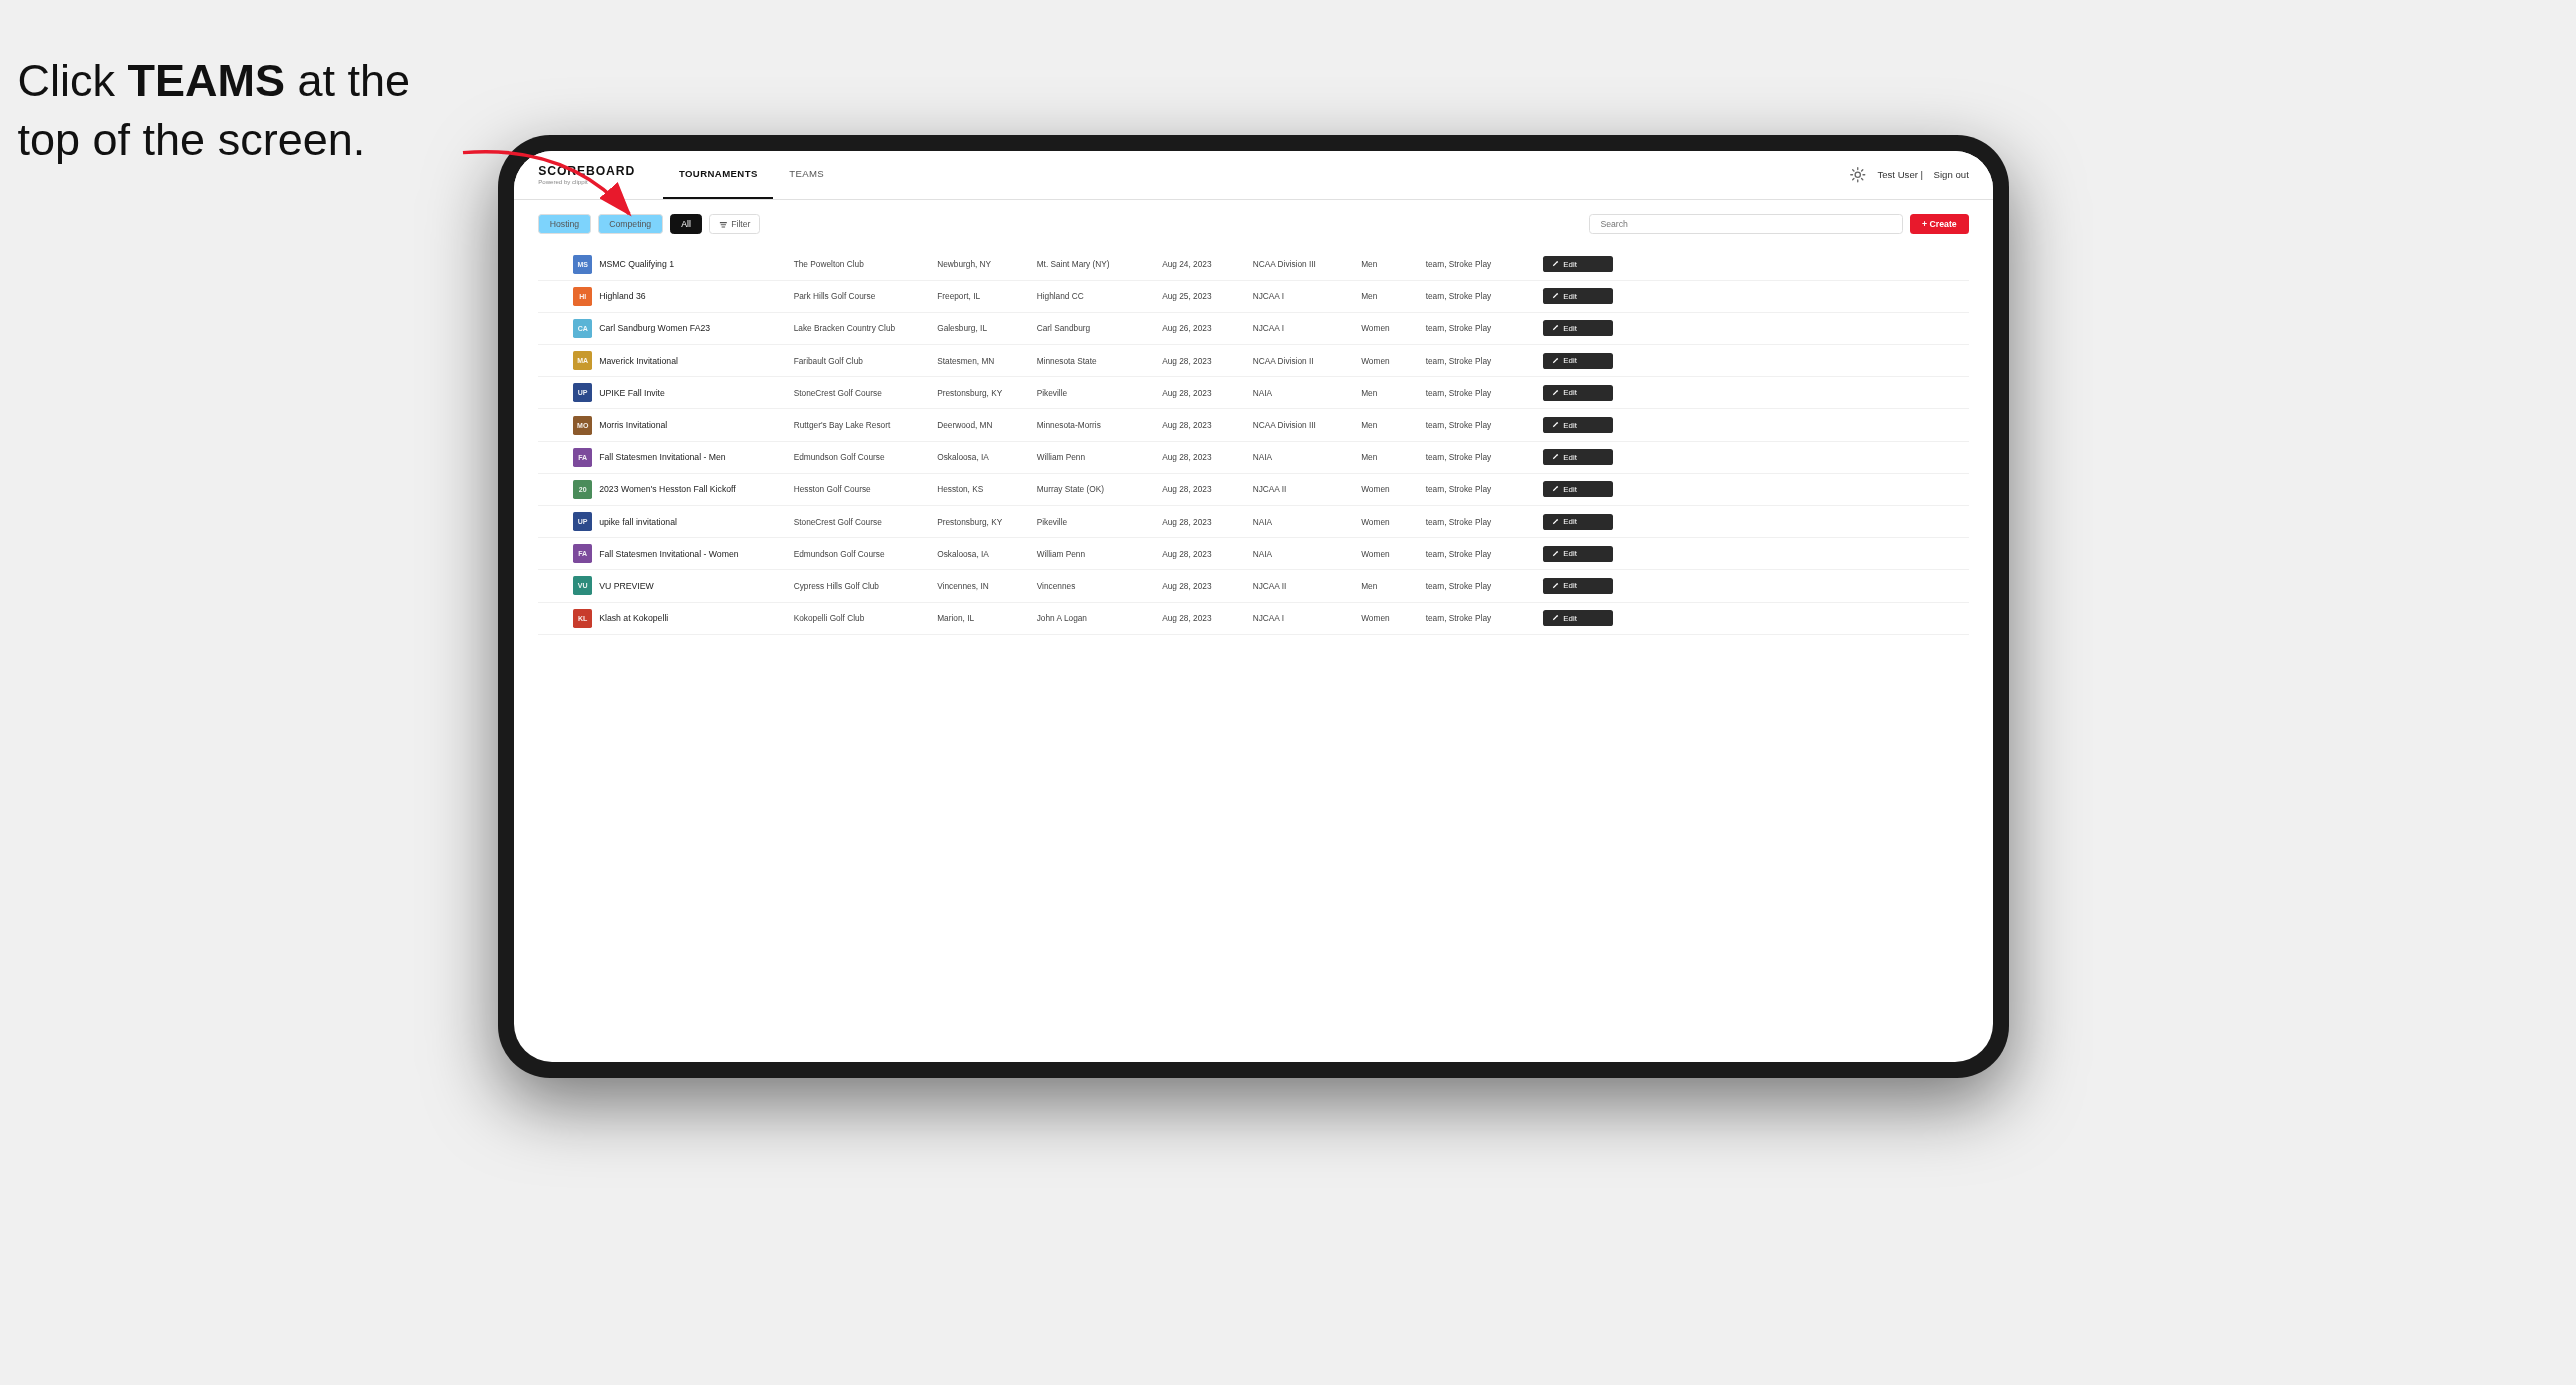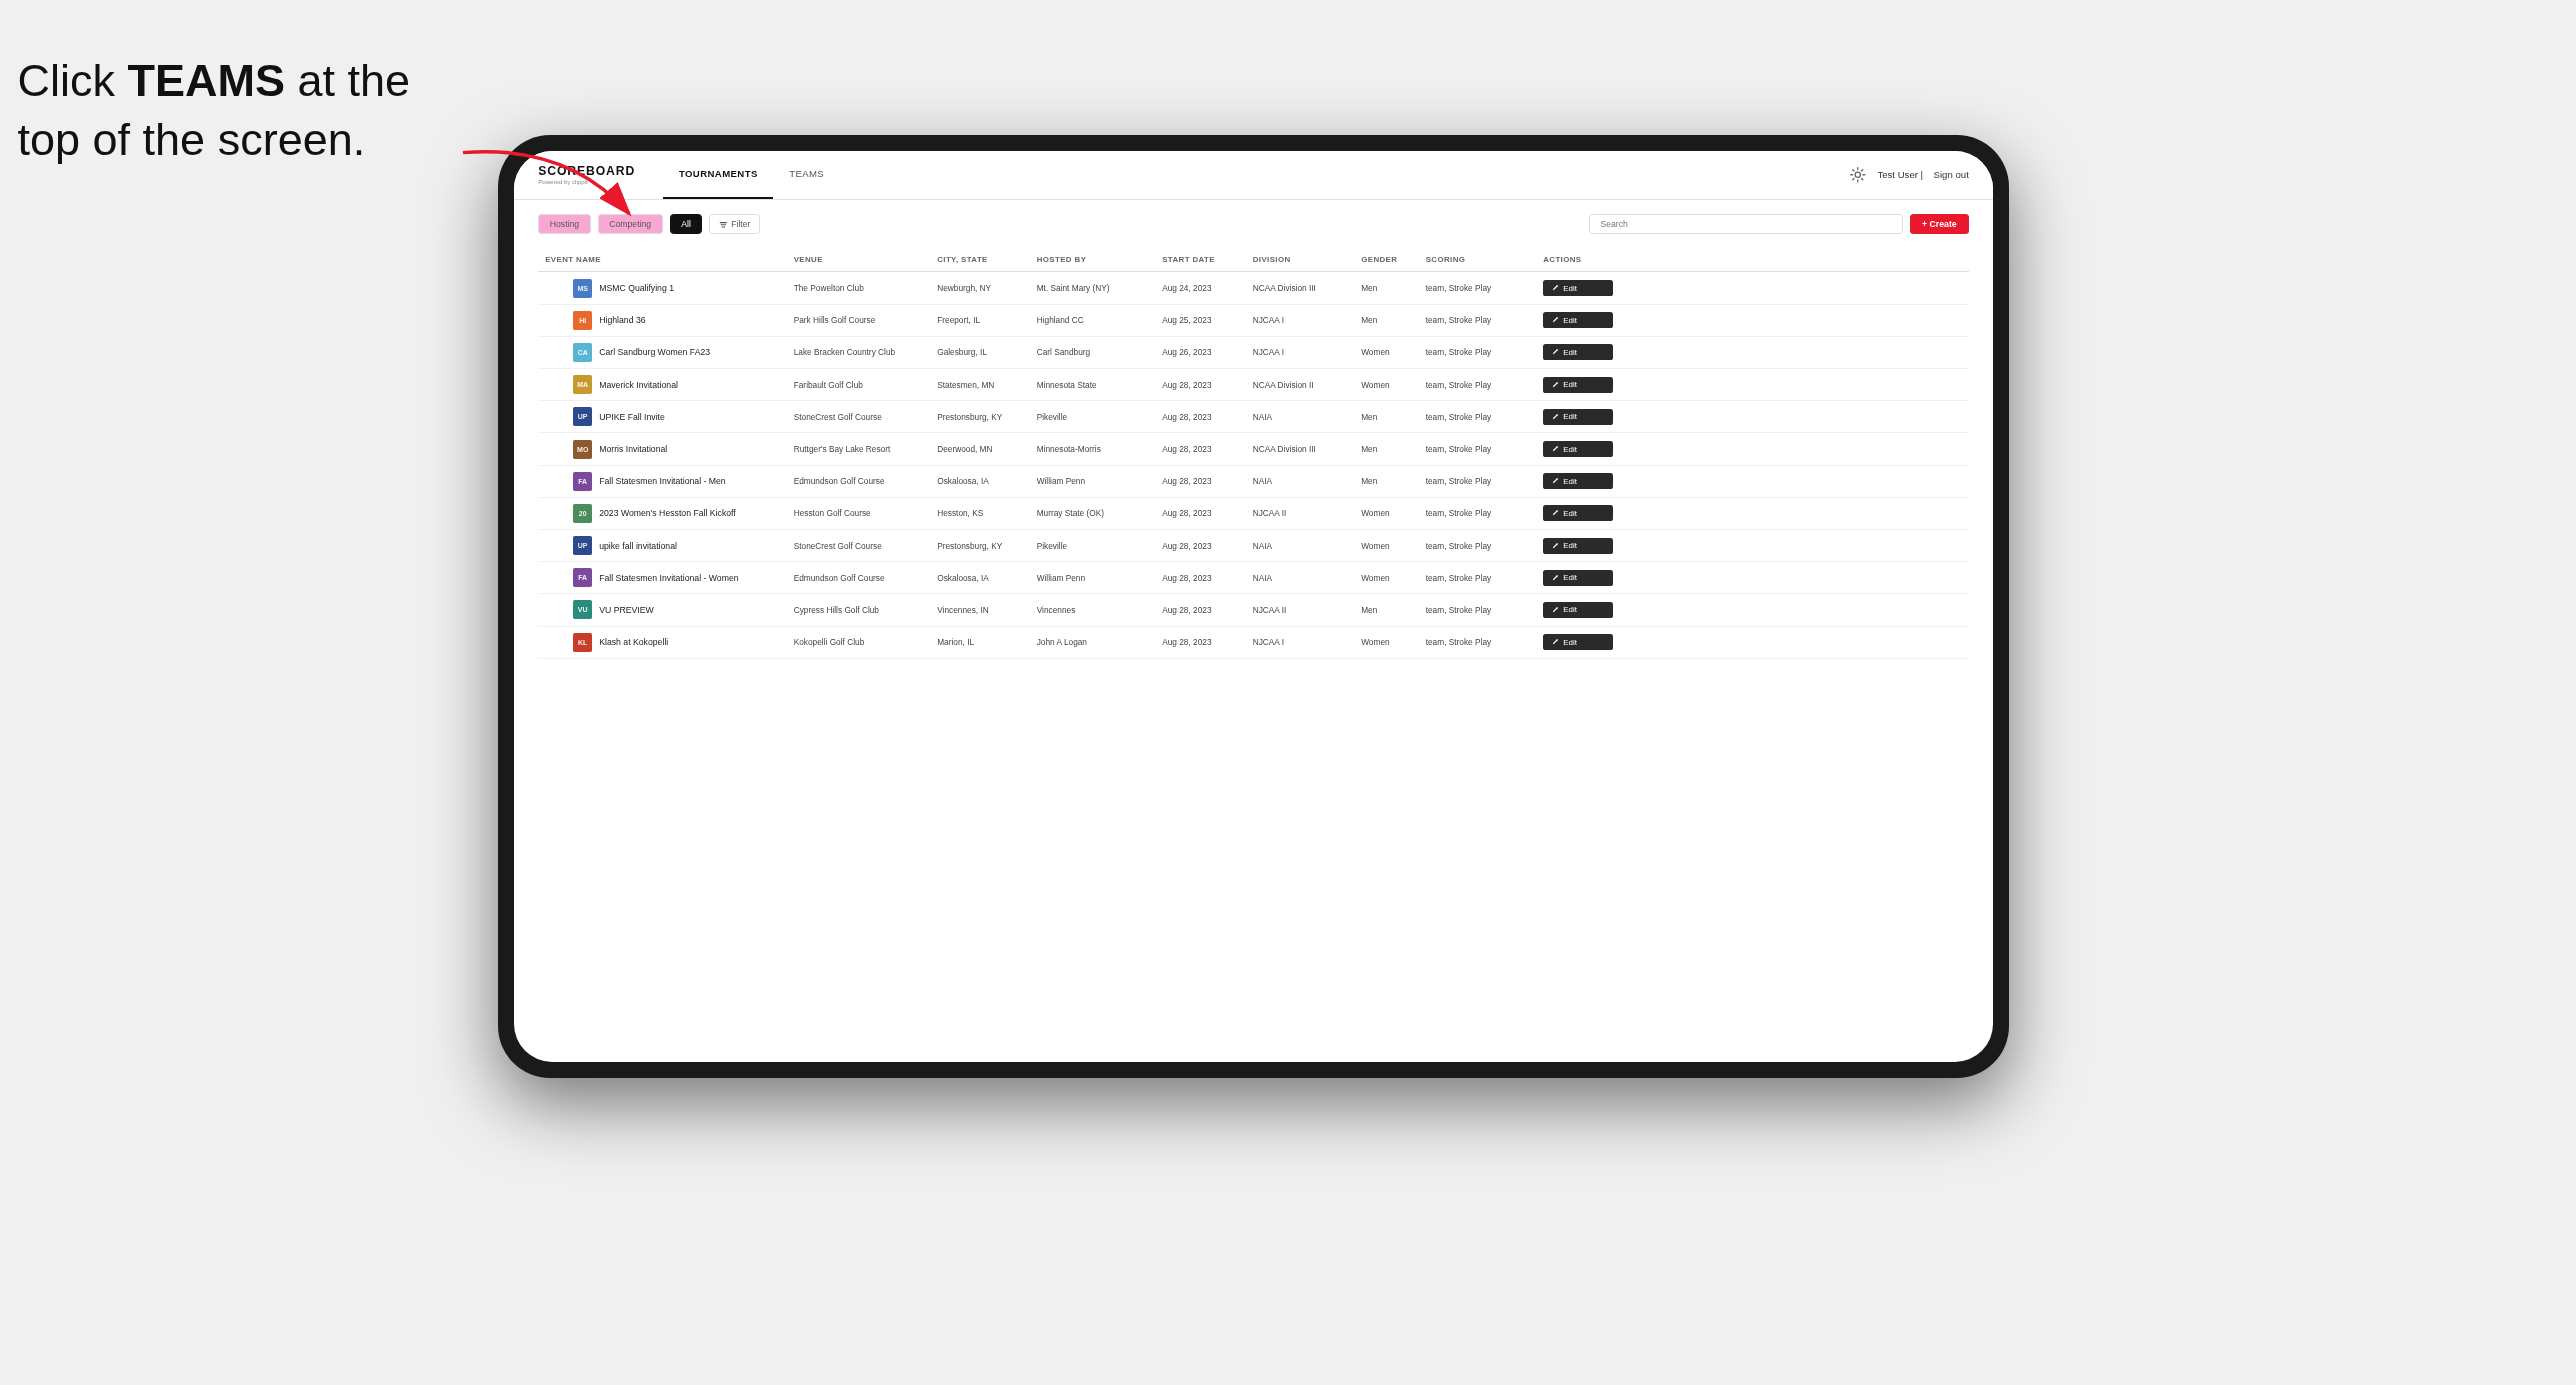--- a/index.html
+++ b/index.html
@@ -148,21 +148,21 @@
     .filter-bar {
       display: flex;
       align-items: center;
       margin-bottom: 14px;
       gap: 7px;
     }
 
     .filter-btn {
       padding: 4.4px 10.5px;
       border: 0.9px solid #ddd;
-      background: #f9a8d4;
+      background: #7dd3fc;
       border-radius: 3.5px;
       font-size: 8.7px;
       color: #555;
       cursor: pointer;
     }
 
     .filter-btn.active {
       background: #111;
       color: #fff;
       border-color: #111;
@@ -352,31 +352,20 @@
             <line x1="2" y1="5.5" x2="8" y2="5.5" stroke="#555" stroke-width="1.2"></line>
             <line x1="3" y1="8" x2="7" y2="8" stroke="#555" stroke-width="1.2"></line>
           </svg>
           <span>Filter</span>
         </button>
         <input class="search-input" type="text" placeholder="Search" style="">
         <button class="create-btn">+ Create</button>
       </div>
 
       <div class="table-container">
-        <div class="table-header">
-          <div class="table-header-cell">EVENT NAME</div>
-          <div class="table-header-cell">VENUE</div>
-          <div class="table-header-cell">CITY, STATE</div>
-          <div class="table-header-cell">HOSTED BY</div>
-          <div class="table-header-cell">START DATE</div>
-          <div class="table-header-cell">DIVISION</div>
-          <div class="table-header-cell">GENDER</div>
-          <div class="table-header-cell">SCORING</div>
-          <div class="table-header-cell">ACTIONS</div>
-        </div>
 
         <div id="table-body">
             <div class="table-row">
       <div class="event-name-cell">
         <div class="event-icon icon-blue" style="color:rgba(255,255,255,0.9); font-size:7px; font-weight:700;">MS</div>
         <span class="event-name-text">MSMC Qualifying 1</span>
       </div>
       <span class="cell-text">The Powelton Club</span>
       <span class="cell-text">Newburgh, NY</span>
       <span class="cell-text">Mt. Saint Mary (NY)</span>

